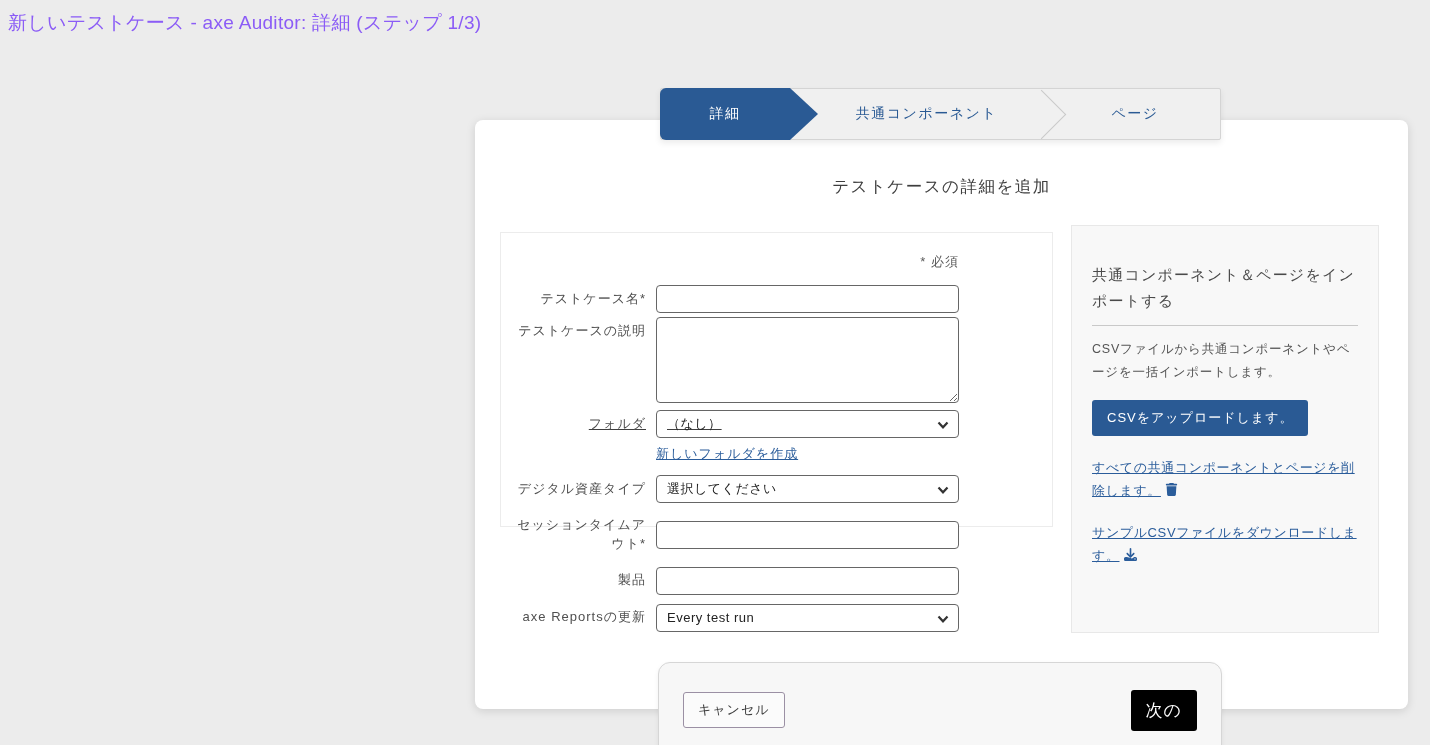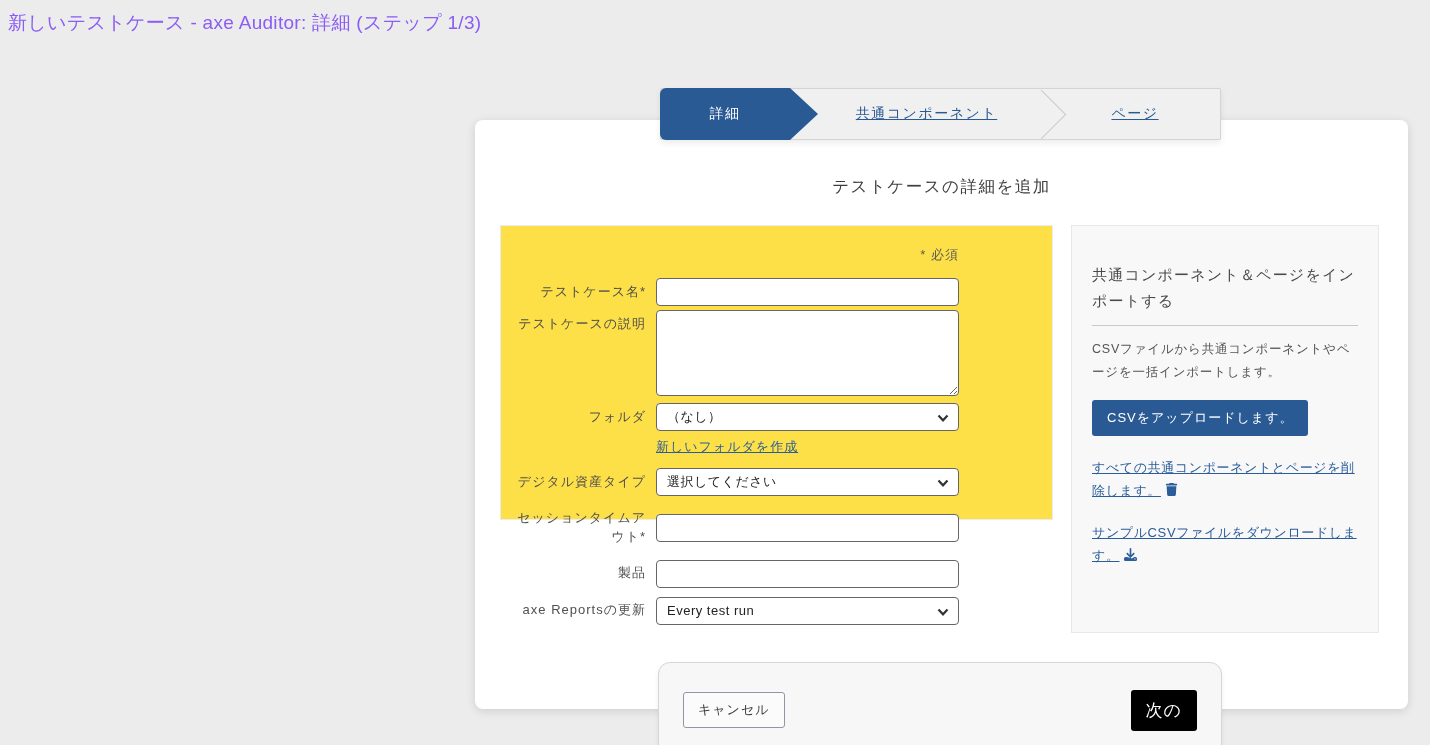--- a/index.html
+++ b/index.html
@@ -35,36 +35,36 @@
   .step-active::after{
     content:"";position:absolute;left:100%;top:0;width:0;height:0;
     border-top:26px solid transparent;border-bottom:26px solid transparent;
     border-left:28px solid #2a5a94;
   }
   .step-arrow-gap{width:30px;}
   .step-zone{flex:1;display:flex;align-items:center;justify-content:center;}
   .step-zone.last{flex:0 0 170px;}
   .step-link{
     color:#2a5a94;font-size:14px;letter-spacing:1.5px;
-    text-decoration:underline;cursor:pointer;
+    cursor:pointer;
   }
   .step-chevron{
     align-self:center;width:34px;height:34px;flex:none;
     border-top:1px solid #c9c9c9;border-right:1px solid #c9c9c9;
     transform:rotate(45deg);margin:0 -9px;
   }
   
   .card-heading{
     position:absolute;left:475px;top:176px;width:933px;text-align:center;
     font-size:16.5px;color:#3e3e3e;letter-spacing:1.5px;z-index:3;
   }
   
   .form-panel{
-    position:absolute;left:500px;top:225px;width:553px;height:295px;
-    background:#fde047;border:1px solid #ececec;box-sizing:border-box;
+    position:absolute;left:500px;top:232px;width:553px;height:295px;
+    background:#ffffff;border:1px solid #ececec;box-sizing:border-box;
     padding:20px 0 0 10px;z-index:3;
   }
   .required-note{
     width:448px;text-align:right;font-size:13px;color:#5a5a5a;
     letter-spacing:1px;margin-bottom:14px;
   }
   .form-row{display:flex;width:448px;align-items:center;margin-bottom:7px;}
   .form-row.align-top{align-items:flex-start;}
   .form-row.align-top .form-label{padding-top:5px;}
   .form-label{
@@ -85,21 +85,21 @@
   .select-box{
     width:303px;height:28px;box-sizing:border-box;
     border:1px solid #666;border-radius:4px;background:#fff;
     display:flex;align-items:center;padding:0 28px 0 10px;
     font-size:13px;color:#222;letter-spacing:.5px;cursor:pointer;
     position:relative;
   }
   .select-chevron{position:absolute;right:9px;top:10px;}
   .row-name{margin-bottom:4px;}
   .row-desc{margin-bottom:7px;}
-  .row-folder{margin-bottom:6px;}
+  .row-folder{margin-bottom:6px;text-decoration:underline;}
   .row-link{margin:0 0 12px 0;}
   .row-asset{margin-bottom:13px;}
   .row-session{margin-bottom:13px;}
   .row-product{margin-bottom:9px;}
   .inline-link{
     color:#2b5d9b;font-size:13px;letter-spacing:1px;
     text-decoration:underline;cursor:pointer;
   }
   
   .import-panel{

